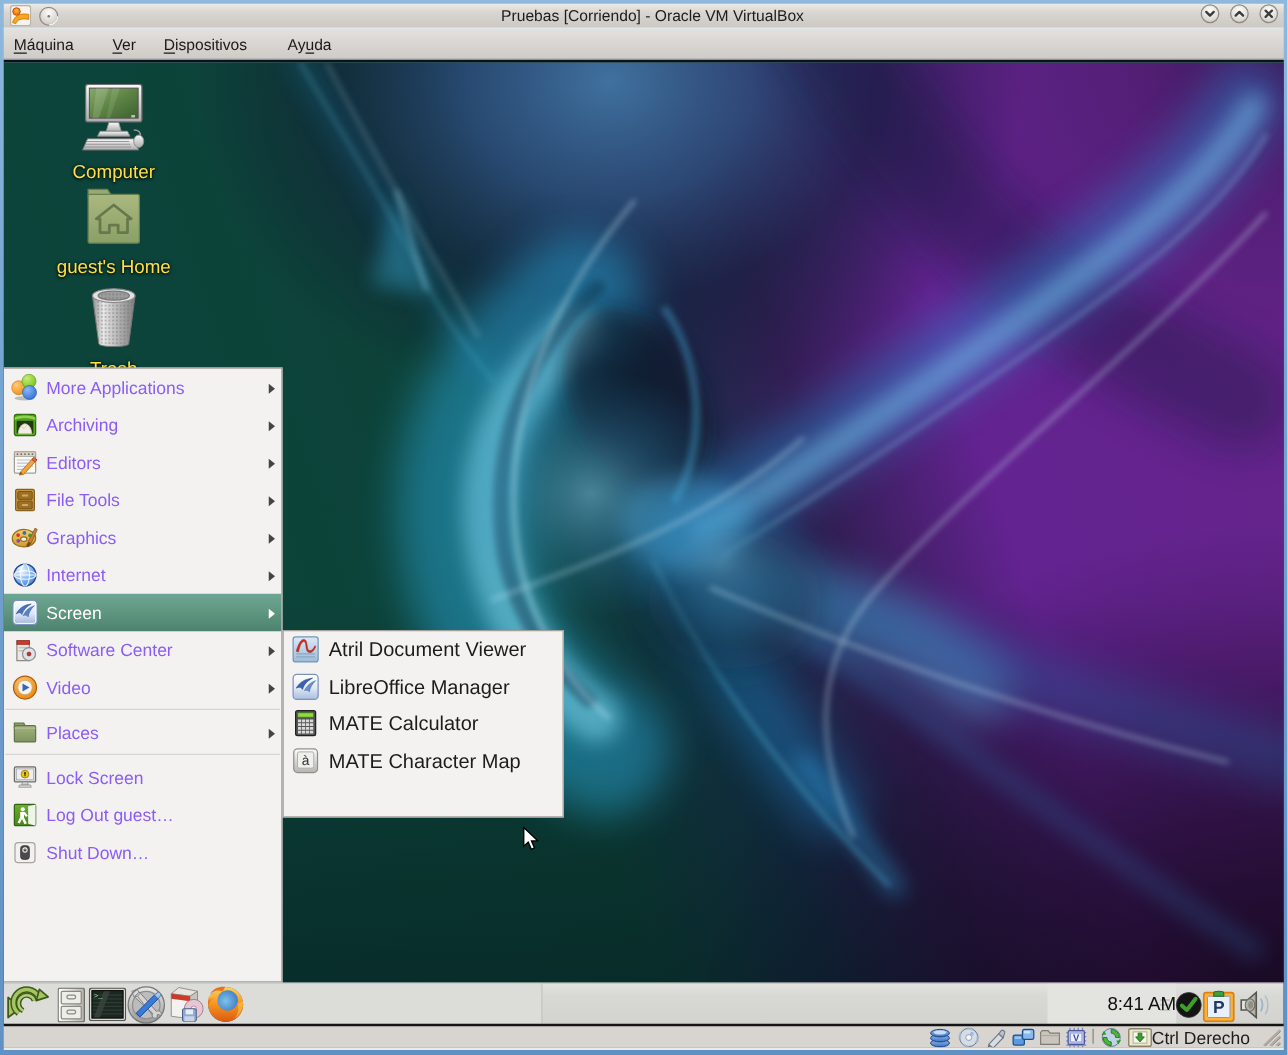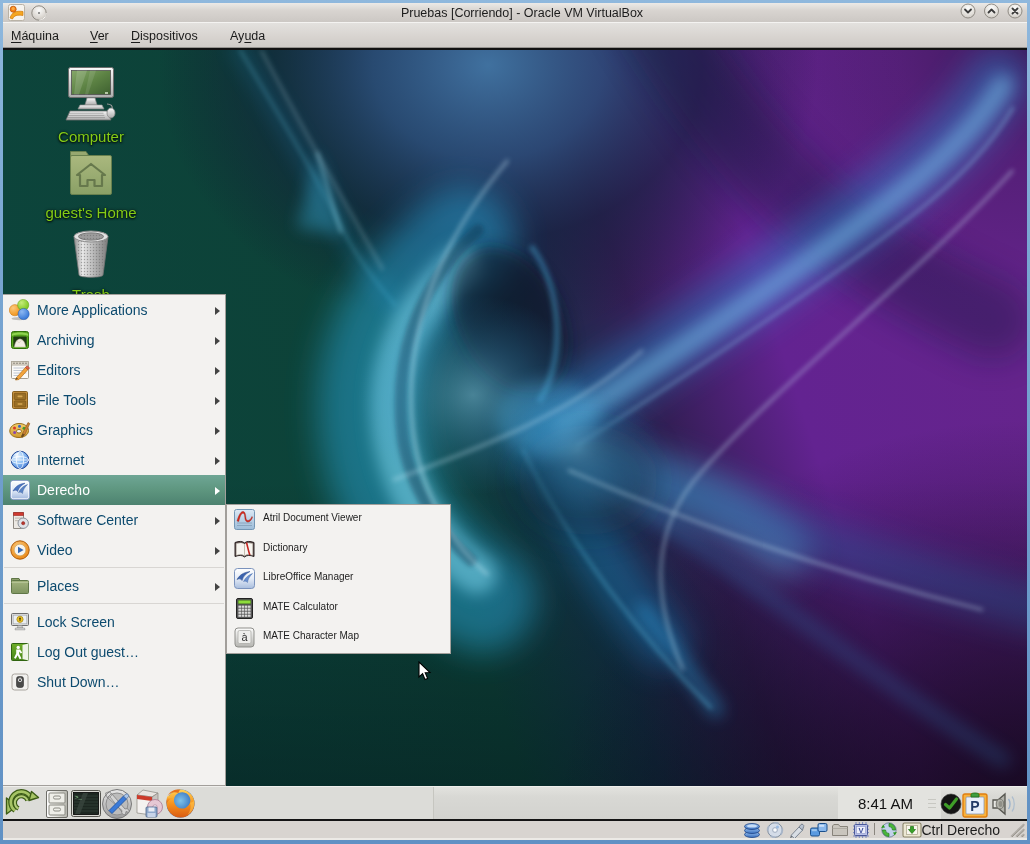--- a/index.html
+++ b/index.html
@@ -12,45 +12,45 @@
 #mbar { position:absolute; left:3px; top:22px; width:1024px; height:26px;
   background:linear-gradient(180deg,#e3e1de 0%, #d7d3cf 60%, #cfcbc7 100%);
   border-top:1px solid #f4f3f1; border-bottom:1px solid #96938f; }
 .mi { position:absolute; top:6px; font-size:12.5px; color:#1a1a1a; }
 .mi u { text-decoration:underline; text-underline-offset:2px; }
 #blackline { position:absolute; left:3px; top:48px; width:1024px; height:2px; background:#111; }
 #screen { position:absolute; left:3px; top:50px; width:1024px; height:770px; overflow:hidden; background:#0d4038; }
 #wall { position:absolute; left:0; top:0; }
 
 .dicon { position:absolute; text-align:center; }
-.dlabel { color:#84cc16; font-size:15px; text-shadow:0 1px 2px rgba(0,0,0,.9), 0 0 3px rgba(0,0,0,.8); margin-top:2px; }
+.dlabel { color:#fde047; font-size:15px; text-shadow:0 1px 2px rgba(0,0,0,.9), 0 0 3px rgba(0,0,0,.8); margin-top:2px; }
 
 #menu { position:absolute; left:0px; top:244px; width:223px; height:492px;
   background:#f3f2f0; border:1px solid #a29f9b; border-left:none; }
 .mrow { position:relative; height:30px; }
 .mrow .ic { position:absolute; left:6px; top:4px; width:22px; height:22px; }
-.mrow .tx { position:absolute; left:34px; top:7px; font-size:14px; color:#0c4a6e; white-space:nowrap; }
+.mrow .tx { position:absolute; left:34px; top:7px; font-size:14px; color:#8b5cf6; white-space:nowrap; }
 .mrow .ar { position:absolute; right:5px; top:12px; width:0; height:0;
   border-left:5px solid #444; border-top:4px solid transparent; border-bottom:4px solid transparent; }
 .msep { height:6px; position:relative; }
 .msep:after { content:""; position:absolute; left:1px; right:1px; top:2px; height:1px; background:#d8d6d3; }
 .mrow.hl { background:linear-gradient(180deg,#6ea695 0%, #5e967f 50%, #4d8270 100%); }
 .mrow.hl .tx { color:#fff; }
 .mrow.hl .ar { border-left-color:#fff; }
 
 #submenu { position:absolute; left:223px; top:454px; width:225px; height:150px;
   background:#f3f2f0; border:1px solid #a29f9b; }
 .srow { position:relative; height:29.5px; }
 .srow .ic { position:absolute; left:6px; top:3px; width:23px; height:23px; }
-.srow .tx { position:absolute; left:36px; top:7px; font-size:10px; color:#1c1c1c; white-space:nowrap; }
+.srow .tx { position:absolute; left:36px; top:7px; font-size:16px; color:#1c1c1c; white-space:nowrap; }
 
 #panel { position:absolute; left:0; top:736px; width:1024px; height:34px;
   background:linear-gradient(180deg,#e2e2de 0%, #d8d8d4 30%, #d2d2ce 100%); border-top:1px solid #efefec; }
 .picon { position:absolute; top:3px; }
-#clock { position:absolute; right:114px; top:8px; font-size:15px; color:#111;margin-left:21px; }
+#clock { position:absolute; right:86px; top:8px; font-size:15px; color:#111;margin-left:21px; }
 
 #sbar { position:absolute; left:3px; top:819px; width:1024px; height:19px;
   background:#d8d4d0; border-top:2px solid #141414; }
 #ctrltxt { position:absolute; right:27px; top:1px; font-size:14px; color:#1c1c1c;padding-left:32px; }
 .sic { position:absolute; top:1px; }
 </style>
 </head>
 <body>
 <div id="win">
   <div id="tbar">
@@ -372,21 +372,21 @@
                   <stop offset="0" stop-color="#ffffff"></stop>
                   <stop offset=".55" stop-color="#dce6f5"></stop>
                   <stop offset="1" stop-color="#9fb6dd"></stop>
                 </linearGradient>
               </defs>
         <rect x="1.5" y="1.5" width="19" height="19" rx="2.5" fill="url(#lof)" stroke="#7b93bd"></rect>
         <rect x="2.3" y="2.3" width="17.4" height="17.4" rx="2" fill="none" stroke="#ffffff" stroke-width=".8"></rect>
         <path d="M4,12 C7,7 10,5 16,4.2 C12,6.5 10,8.5 8.5,12.5 C7.5,10.5 6,11 4,12 Z" fill="#4a74c0" stroke="#32529a" stroke-width=".5"></path>
         <path d="M9.5,13.5 C12,9 14,7 18.5,5.5 C15.5,8.5 14,11 13.5,14.5 C12.3,13 11,13 9.5,13.5 Z" fill="#5b83c4" stroke="#3a62a0" stroke-width=".4"></path>
       </svg></span>
-          <span class="tx">Derecho</span>
+          <span class="tx">Screen</span>
           <span class="ar"></span>
         </div>
       <div class="mrow">
           <span class="ic"><svg width="22" height="22" viewBox="0 0 22 22">
         <path d="M4.5,3.5 L14.5,3.5 L14.5,19.5 L4.5,19.5 Z" fill="#ece9e4" stroke="#8f8b84"></path>
         <path d="M4.5,3.5 L14.5,3.5 L14.5,6.5 L4.5,6.5 Z" fill="#cf3a30" stroke="#9c241c" stroke-width=".6"></path>
         <rect x="6" y="8.5" width="7" height="1.2" fill="#c5c0b8"></rect>
         <rect x="6" y="11" width="7" height="1.2" fill="#c5c0b8"></rect>
         <circle cx="14.2" cy="14.2" r="5.2" fill="#dfe3e8" stroke="#8a9098"></circle>
         <circle cx="14.2" cy="14.2" r="1.6" fill="#b8362e" stroke="#8a241e" stroke-width=".5"></circle>
@@ -476,29 +476,20 @@
                 </linearGradient>
               </defs>
         <rect x="1.5" y="1.5" width="20" height="20" rx="2" fill="url(#atg)" stroke="#7396b5"></rect>
         <g stroke="#8aa6c0" stroke-width="1">
                 <line x1="4" y1="15" x2="19" y2="15"></line>
                 <line x1="4" y1="17.5" x2="19" y2="17.5"></line>
               </g>
         <path d="M4,13 C6,6 8,3.5 10,3.5 C12,3.5 12.5,6 12.8,9 C13,11.5 13.6,12.5 15,12.5 C16.5,12.5 17.8,11 19,8.5 L19.5,9.5 C18,12.8 16.4,14.2 14.6,14 C12.8,13.8 12,12 11.8,9.2 C11.6,6.8 11.2,5.2 10,5.2 C8.5,5.2 7,8 5.8,13.5 Z" fill="#d42a1e" stroke="#9c1810" stroke-width=".4"></path>
       </svg></span>
           <span class="tx">Atril Document Viewer</span>
-        </div>
-      <div class="srow">
-          <span class="ic"><svg width="23" height="23" viewBox="0 0 23 23">
-        <path d="M2,4.5 C6,3 9.5,3 11.5,5 C13.5,3 17,3 21,4.5 L21,18.5 C17,17 13.5,17 11.5,19 C9.5,17 6,17 2,18.5 Z" fill="#4a3c3c" stroke="#2e2424"></path>
-        <path d="M3.3,5.6 C6.5,4.5 9.8,4.6 11.5,6.3 C13.2,4.6 16.5,4.5 19.7,5.6 L19.7,17.2 C16.5,16.2 13.2,16.4 11.5,17.8 C9.8,16.4 6.5,16.2 3.3,17.2 Z" fill="#f7f5f0" stroke="#c9c2b4" stroke-width=".5"></path>
-        <path d="M11.5,6.3 L11.5,17.8" stroke="#b8b0a0" stroke-width=".8"></path>
-        <path d="M13.5,4.5 C14.5,8 15.2,12 16.8,17" fill="none" stroke="#c42420" stroke-width="1.6"></path>
-      </svg></span>
-          <span class="tx">Dictionary</span>
         </div>
       <div class="srow">
           <span class="ic"><svg width="23" height="23" viewBox="0 0 23 23">
         <defs>
                 <linearGradient id="log2" x1="0" y1="0" x2="0" y2="1">
                   <stop offset="0" stop-color="#ffffff"></stop>
                   <stop offset=".5" stop-color="#e4ebf6"></stop>
                   <stop offset="1" stop-color="#a9bede"></stop>
                 </linearGradient>
               </defs>

